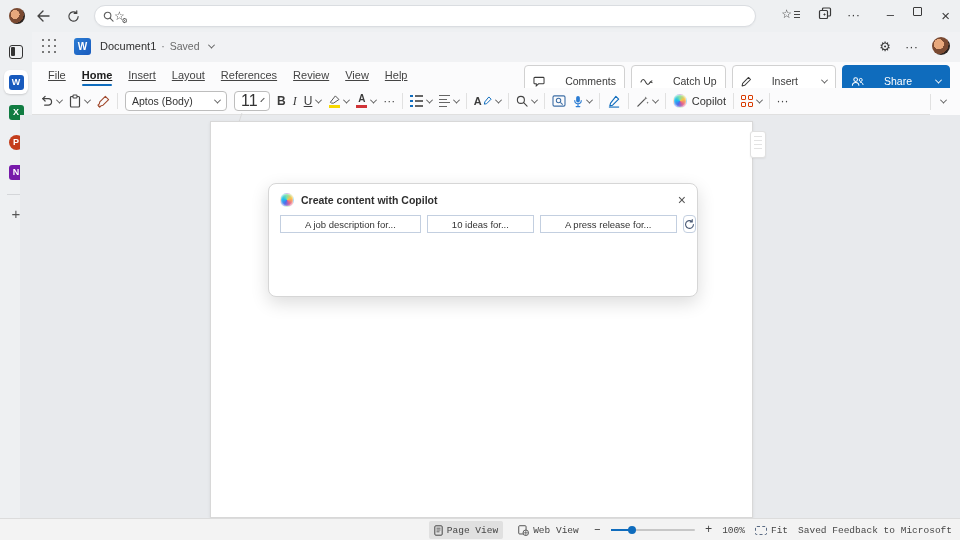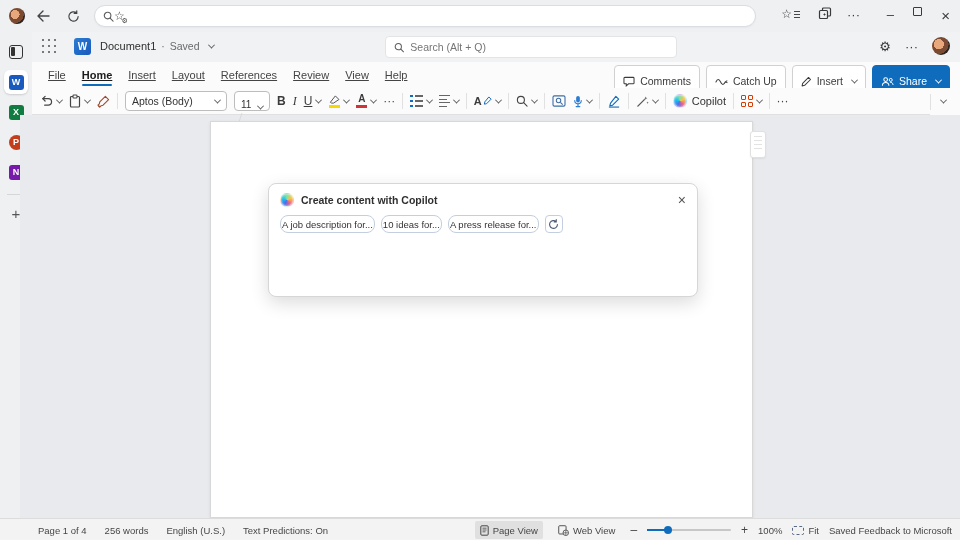--- a/index.html
+++ b/index.html
@@ -44,30 +44,30 @@
   .tb-search input { border:none; outline:none; background:transparent; font-size:10.5px; color:#5d5d5d; width:100%; font-family:inherit; }
   .tb-right { position:absolute; right:10px; top:5px; display:flex; align-items:center; gap:14px; }
   .t-avatar { width:18px; height:18px; border-radius:50%; background:radial-gradient(circle at 38% 40%, #e8a87c 0 32%, #7a4a32 33% 62%, #2c2420 63%); }
 
   
   .menu-bar { position:absolute; top:62px; left:32px; width:928px; height:26px; background:#fbfbfc; display:flex; align-items:center; padding-left:8px; }
   .menu-item { font-size:11px; color:#444; padding:0 8px; height:26px; display:flex; align-items:center; position:relative;text-decoration:underline; }
   .menu-item.active { color:#1b1b1b; font-weight:bold; }
   .menu-item.active::after { content:""; position:absolute; left:8px; right:8px; bottom:2px; height:2.5px; background:#0f6cbd; border-radius:2px; }
   .menu-right { position:absolute; right:10px; top:3px; display:flex; gap:6px; }
-  .pill-btn { height:32px; border:1px solid #d1d1d1; border-radius:4px; background:#fff; display:inline-flex; align-items:center; gap:5px; padding:4px 8px; font-size:10.5px; color:#3b3b3b; }
+  .pill-btn { height:32px; border:1px solid #d1d1d1; border-radius:4px; background:#fff; display:inline-flex; align-items:center; gap:20px; padding:4px 8px; font-size:10.5px; color:#3b3b3b; }
   .pill-btn.primary { background:#0f6cbd; border-color:#0f6cbd; color:#fff; }
 
   
   .ribbon { position:absolute; top:88px; left:32px; width:928px; height:27px; background:#fbfbfc; border-bottom:1px solid #e0e0e0; display:flex; align-items:center; padding-left:8px; gap:7px; }
   .rb { display:inline-flex; align-items:center; color:#444; }
   .chv { display:inline-block; width:5px; height:5px; border-right:1.2px solid #5a5a5a; border-bottom:1.2px solid #5a5a5a; transform:rotate(45deg) translate(-1px,-1px); margin-left:4px; }
   .vdiv { width:1px; height:16px; background:#e1e1e1; }
   .fontbox { width:102px; height:20px; border:1px solid #bdbdbd; border-radius:4px; background:#fff; display:flex; align-items:center; justify-content:space-between; padding:0 6px; font-size:10.5px; color:#333; }
-  .sizebox { width:36px; height:20px; border:1px solid #bdbdbd; border-radius:4px; background:#fff; display:flex; align-items:flex-end; justify-content:space-between; padding:0 6px; font-size:10px; color:#333; }
+  .sizebox { width:36px; height:20px; border:1px solid #bdbdbd; border-radius:4px; background:#fff; display:flex; align-items:center; justify-content:space-between; padding:0 6px; font-size:16px; color:#333; }
   .fmt-letter { font-size:12px; font-weight:bold; color:#3b3b3b; }
   .fmt-italic { font-size:12px; font-style:italic; font-family:"Liberation Serif",serif; color:#3b3b3b; }
   .fmt-under { font-size:12px; text-decoration:underline; color:#3b3b3b; }
   .colorstack { display:flex; flex-direction:column; align-items:center; line-height:1; }
   .colorstack .bar { width:11px; height:3px; margin-top:1px; }
   .bullets { display:flex; flex-direction:column; gap:2.5px; }
   .bullets i { display:flex; align-items:center; gap:2px; }
   .bullets i b { width:2.5px; height:2.5px; background:#0f6cbd; display:block; }
   .bullets i s { width:8px; height:1.2px; background:#666; display:block; }
   .alignlines { display:flex; flex-direction:column; gap:2.5px; }
@@ -83,32 +83,32 @@
   .stray-line { position:absolute; left:214px; top:-3px; width:1px; height:48px; background:#d9d9d9; transform:rotate(18deg); }
   .margin-widget { position:absolute; left:730px; top:16px; width:16px; height:27px; background:#fff; border:1px solid #e0e0e0; border-radius:3px; box-shadow:0 1px 2px rgba(0,0,0,.06); padding:4px 3px; display:flex; flex-direction:column; gap:3px; }
   .margin-widget i { display:block; height:1px; background:#e3e3e3; }
 
   
   .copilot-dialog { position:absolute; left:248px; top:68px; width:430px; height:114px; background:#fff; border:1px solid #d6d6d6; border-radius:8px; box-shadow:0 6px 18px rgba(0,0,0,.14); padding:9px 11px; }
   .cd-header { display:flex; align-items:center; gap:7px; }
   .cd-title { font-size:10.5px; font-weight:bold; color:#2f2f2f; flex:1; }
   .cd-close { font-size:14px; color:#555; line-height:1; }
   .cd-chips { display:flex; align-items:center; gap:6px; margin-top:8px; }
-  .chip { height:18px; display:inline-flex; align-items:center; padding:0 1px; border:1px solid #c3cfe0; border-radius:8px; background:#fff; font-size:9.5px; color:#333; white-space:nowrap; }
+  .chip { height:18px; display:inline-flex; align-items:center; padding:0 24px; border:1px solid #c3cfe0; border-radius:0; background:#fff; font-size:9.5px; color:#333; white-space:nowrap; }
   .chip-refresh { width:18px; height:18px; border:1px solid #c3cfe0; border-radius:4px; display:flex; align-items:center; justify-content:center; color:#4a5a75; }
   .cd-input { position:relative; margin-top:8px; height:52px; border:1px solid #b9b9b9; border-bottom:2px solid #0f6cbd; border-radius:6px; background:#fff; }
   .cd-input textarea { position:absolute; inset:0; border:none; outline:none; resize:none; background:transparent; font-family:inherit; font-size:10.5px; color:#333; padding:7px 10px; }
   .cd-input textarea::placeholder { color:#6e6e6e; }
   .cd-tools { position:absolute; left:10px; bottom:6px; display:flex; gap:11px; color:#444; }
   .cd-send { position:absolute; right:10px; bottom:7px; color:#3b3b3b; }
 
   
   .status-bar { position:absolute; bottom:0; left:0; width:960px; height:22px; background:#f3f3f3; border-top:1px solid #dcdcdc; font-size:9.5px; color:#464646; }
   .sb-left { position:absolute; left:38px; top:0; height:22px; display:flex; align-items:center; gap:18px; }
-  .sb-right { position:absolute; right:8px; top:0; height:22px; display:flex; align-items:center; gap:10px; }
+  .sb-right { position:absolute; right:8px; top:0; height:22px; display:flex; align-items:center; gap:10px;font-family:Liberation Mono, monospace; }
   .sb-item { display:flex; align-items:center; gap:4px; height:18px; padding:0 5px; border-radius:2px; }
   .sb-item.sel { background:#e0e0e0; }
   .zoom-track { position:relative; width:84px; height:2px; background:#c7c7c7; border-radius:1px; }
   .zoom-fill { position:absolute; left:0; top:0; height:2px; width:20px; background:#0f6cbd; }
   .zoom-knob { position:absolute; left:17px; top:-3px; width:8px; height:8px; border-radius:50%; background:#0f6cbd; }
   .fit-icon { width:12px; height:9px; border:1px dashed #5a6b84; border-radius:2px; }
   svg { display:block; }
 </style>
 </head>
 <body>
@@ -194,27 +194,20 @@
         <i></i>
         <i></i>
       </span>
     <span class="word-logo">W</span>
     <span class="doc-title">
       <span>Document1</span>
       <span class="saved">·</span>
       <span class="saved">Saved</span>
       <span class="chv"></span>
     </span>
-    <div class="tb-search">
-      <svg width="11" height="11" viewBox="0 0 12 12">
-          <circle cx="5" cy="5" r="3.6" stroke="#5d5d5d" stroke-width="1.2" fill="none"></circle>
-          <path d="M8 8 L11 11" stroke="#5d5d5d" stroke-width="1.2" stroke-linecap="round"></path>
-        </svg>
-      <input placeholder="Search (Alt + Q)" style="">
-    </div>
     <div class="tb-right">
       <span class="glyph" style="font-size:13px">⚙</span>
       <span class="glyph" style="font-size:13px">···</span>
       <span class="t-avatar"></span>
     </div>
   </div>
 
   <div class="menu-bar">
     <span class="menu-item">File</span>
     <span class="menu-item active">Home</span>
@@ -430,26 +423,20 @@
         <span class="chip-refresh">
           <svg width="11" height="11" viewBox="0 0 14 14">
               <path d="M12 7 a5 5 0 1 1 -1.6-3.7 M10.5 0.8 V3.6 H7.7" stroke="#4a5a75" stroke-width="1.4" fill="none" stroke-linecap="round"></path>
             </svg>
         </span>
       </div>
     </div>
   </div>
 
   <div class="status-bar">
-    <span class="sb-left">
-      <span>Page 1 of 4</span>
-      <span>256 words</span>
-      <span>English (U.S.)</span>
-      <span>Text Predictions: On</span>
-    </span>
     <span class="sb-right">
       <span class="sb-item sel">
         <svg width="9" height="11" viewBox="0 0 9 11">
             <rect x="0.8" y="0.8" width="7.4" height="9.4" rx="1" stroke="#464646" fill="none" stroke-width="1"></rect>
             <path d="M2.5 3.2 H6.5 M2.5 5 H6.5 M2.5 6.8 H5.5" stroke="#464646" stroke-width="0.8"></path>
           </svg>
         <span>Page View</span>
       </span>
       <span class="sb-item">
         <svg width="11" height="11" viewBox="0 0 12 12">

